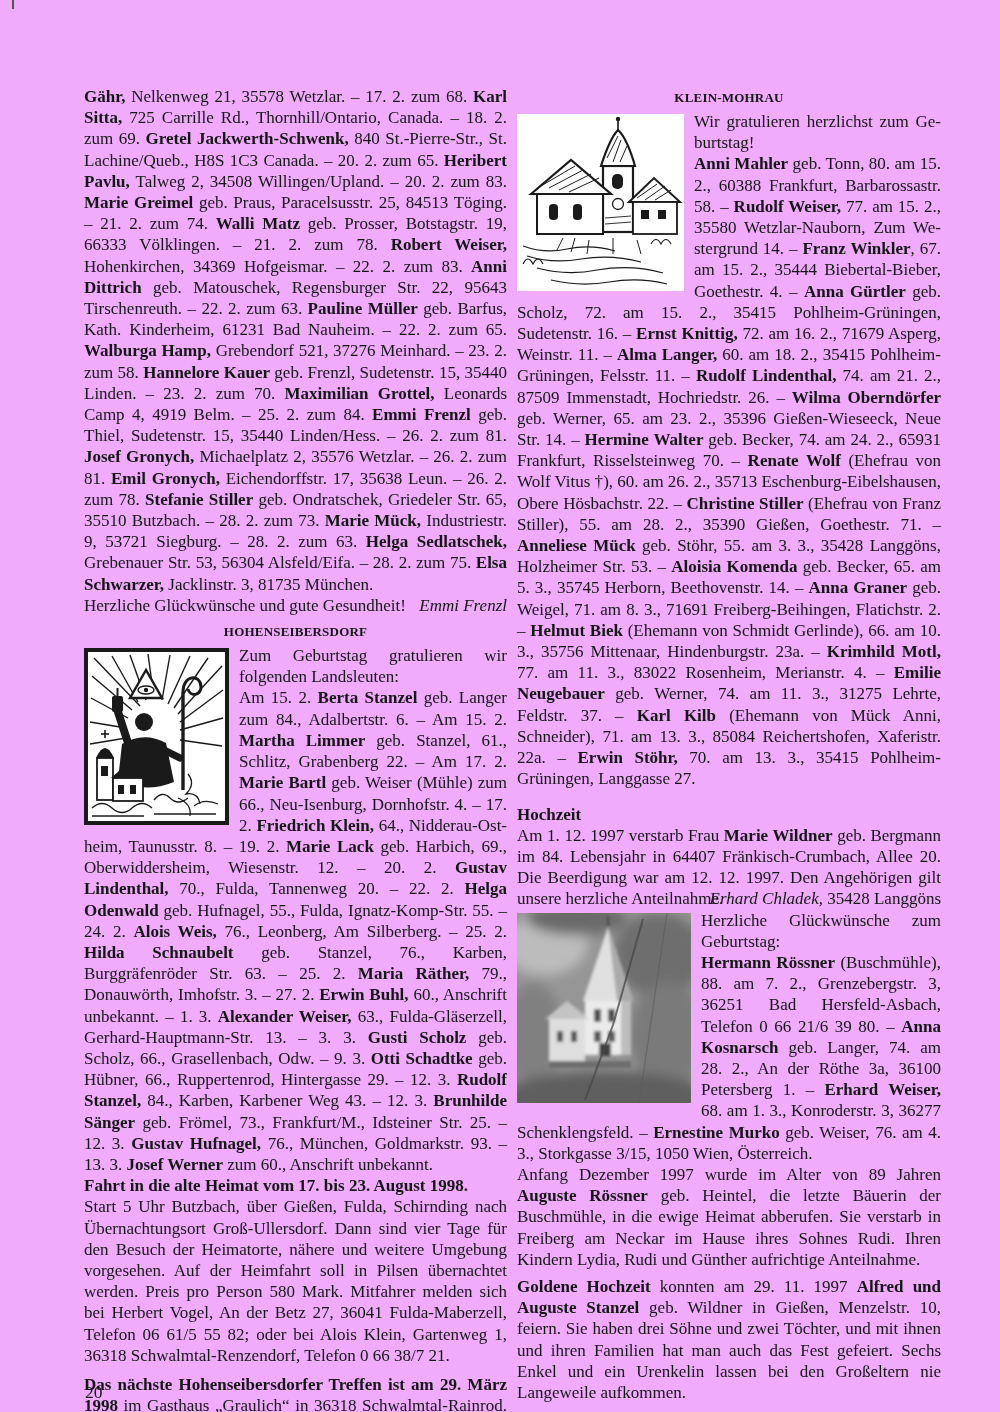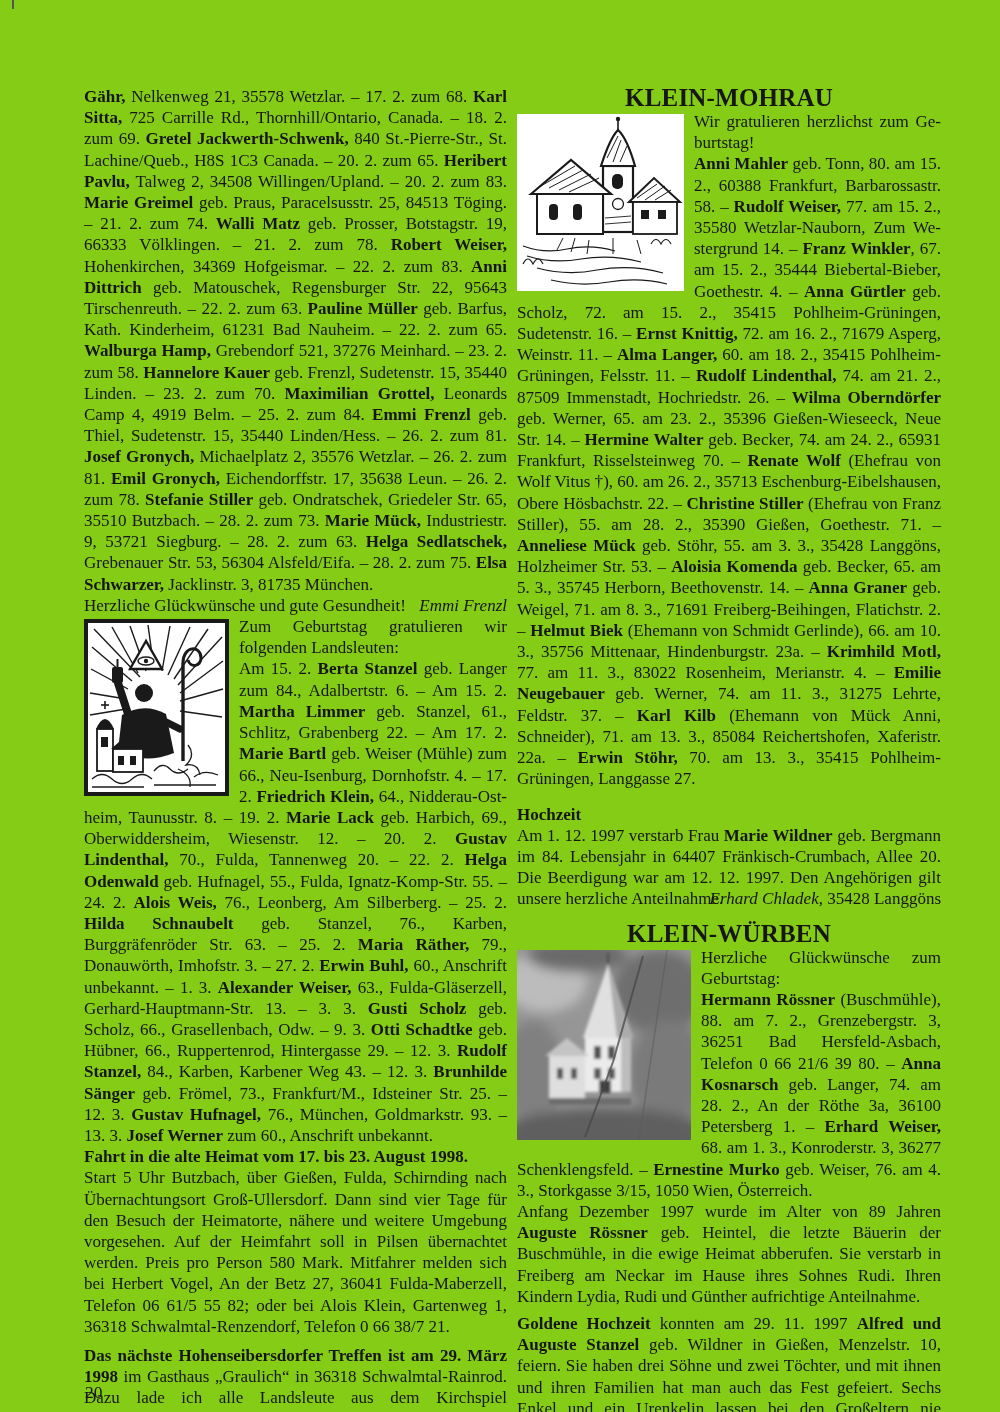--- a/index.html
+++ b/index.html
@@ -1,35 +1,35 @@
 <!DOCTYPE html>
 <html><head>
 <meta charset="utf-8">
 <style>
   * { box-sizing: border-box; }
   html, body { margin: 0; padding: 0; background: #ffffff; }
   .page {
     position: relative; width: 1000px; height: 1412px;
-    background: #84cc16; overflow: hidden;
+    background: #f0abfc; overflow: hidden;
     font-family: "Liberation Serif", "DejaVu Serif", serif;
     color: #161616;
   }
   .corner-tick { position: absolute; left: 12px; top: 0; width: 2px; height: 9px; background: #555; }
   .col {
     position: absolute; top: 86px;
     font-size: 17px; line-height: 21.2px;
     text-align: justify;
   }
   .col-left  { left: 84px;  width: 423px; }
   .col-right { left: 517px; width: 424px; }
   .para { margin: 0; }
   .b { font-weight: bold; }
   .i { font-style: italic; }
   .sec-head {
-    font-size: 25px; font-weight: bold; text-align: center;
+    font-size: 13px; font-weight: bold; text-align: center;
     margin: 4px 0 2px; line-height: 23px; letter-spacing: 0.2px;
   }
   .sec-head.first { margin-top: 0; }
   .sec-head.mt12 { margin-top: 12px; }
   .img-float { float: left; margin: 3px 10px 1px 0; }
   .img-float svg { display: block; }
   .closing-row { display: flex; justify-content: space-between; }
   .sig-line { text-align: right; margin-top: -21.2px; }
   .subhead { font-weight: bold; }
   .mt6  { margin-top: 6px; }
@@ -46,20 +46,21 @@
 
   <div class="col col-left">
 
     <p class="para"><span class="b">Gähr,</span><span> Nelkenweg 21, 35578 Wetzlar. – 17. 2. zum 68. </span><span class="b">Karl Sit­ta,</span><span> 725 Carrille Rd., Thornhill/Ontario, Canada. – 18. 2. zum 69. </span><span class="b">Gretel Jackwerth-Schwenk,</span><span> 840 St.-Pierre-Str., St. Lachine/Queb., H8S 1C3 Canada. – 20. 2. zum 65. </span><span class="b">Heribert Pa­vlu,</span><span> Talweg 2, 34508 Willingen/Upland. – 20. 2. zum 83. </span><span class="b">Marie Greimel</span><span> geb. Praus, Paracelsusstr. 25, 84513 Töging. – 21. 2. zum 74. </span><span class="b">Walli Matz</span><span> geb. Prosser, Botstagstr. 19, 66333 Völklin­gen. – 21. 2. zum 78. </span><span class="b">Robert Weiser,</span><span> Hohenkirchen, 34369 Hof­geismar. – 22. 2. zum 83. </span><span class="b">Anni Dittrich</span><span> geb. Matouschek, Re­gensburger Str. 22, 95643 Tirschenreuth. – 22. 2. zum 63. </span><span class="b">Pauli­ne Müller</span><span> geb. Barfus, Kath. Kinderheim, 61231 Bad Nauheim. – 22. 2. zum 65. </span><span class="b">Walburga Hamp,</span><span> Grebendorf 521, 37276 Mein­hard. – 23. 2. zum 58. </span><span class="b">Hannelore Kauer</span><span> geb. Frenzl, Sudetenstr. 15, 35440 Linden. – 23. 2. zum 70. </span><span class="b">Maximilian Grottel,</span><span> Leo­nards Camp 4, 4919 Belm. – 25. 2. zum 84. </span><span class="b">Emmi Frenzl</span><span> geb. Thiel, Sudetenstr. 15, 35440 Linden/Hess. – 26. 2. zum 81. </span><span class="b">Josef Gronych,</span><span> Michaelplatz 2, 35576 Wetzlar. – 26. 2. zum 81. </span><span class="b">Emil Gronych,</span><span> Eichendorffstr. 17, 35638 Leun. – 26. 2. zum 78. </span><span class="b">Ste­fanie Stiller</span><span> geb. Ondratschek, Griedeler Str. 65, 35510 Butz­bach. – 28. 2. zum 73. </span><span class="b">Marie Mück,</span><span> Industriestr. 9, 53721 Sieg­burg. – 28. 2. zum 63. </span><span class="b">Helga Sedlatschek,</span><span> Grebenauer Str. 53, 56304 Alsfeld/Eifa. – 28. 2. zum 75. </span><span class="b">Elsa Schwarzer,</span><span> Jacklinstr. 3, 81735 München.</span></p>
 
     <div class="closing-row">
       <span>Herzliche Glückwünsche und gute Gesundheit!</span>
       <span class="i">Emmi Frenzl</span>
     </div>
 
+    <h2 class="sec-head">HOHENSEIBERSDORF</h2>
 
     <div class="flow">
       <span class="img-float">
         <svg width="145" height="177" viewBox="0 0 145 177">
           <rect x="2" y="2" width="141" height="173" fill="#ffffff" stroke="#1a1a1a" stroke-width="4"></rect>
           <g stroke="#1a1a1a" stroke-width="1.4">
             <line x1="56" y1="58" x2="10" y2="10"></line>
               <line x1="54" y1="54" x2="28" y2="8"></line>
             <line x1="62" y1="52" x2="46" y2="7"></line>
               <line x1="70" y1="50" x2="64" y2="6"></line>
@@ -168,21 +169,20 @@
           </g>
         </svg>
       </span>
       <p class="para"><span>Wir gratulieren herzlichst zum Ge­burtstag!</span><br><span class="b">Anni Mahler</span><span> geb. Tonn, 80. am 15. 2., 60388 Frankfurt, Barbarossastr. 58. – </span><span class="b">Rudolf Weiser,</span><span> 77. am 15. 2., 35580 Wetzlar-Nauborn, Zum We­stergrund 14. – </span><span class="b">Franz Winkler</span><span>, 67. am 15. 2., 35444 Biebertal-Bieber, Goethestr. 4. – </span><span class="b">Anna Gürtler</span><span> geb. Scholz, 72. am 15. 2., 35415 Pohlheim-Grüningen, Sudetenstr. 16. – </span><span class="b">Ernst Knittig,</span><span> 72. am 16. 2., 71679 Asperg, Weinstr. 11. – </span><span class="b">Alma Langer,</span><span> 60. am 18. 2., 35415 Pohlheim-Grüningen, Fels­str. 11. – </span><span class="b">Rudolf Lindenthal,</span><span> 74. am 21. 2., 87509 Immenstadt, Hochriedstr. 26. – </span><span class="b">Wilma Oberndörfer</span><span> geb. Werner, 65. am 23. 2., 35396 Gießen-Wieseeck, Neue Str. 14. – </span><span class="b">Hermine Walter</span><span> geb. Becker, 74. am 24. 2., 65931 Frankfurt, Risselsteinweg 70. – </span><span class="b">Renate Wolf</span><span> (Ehefrau von Wolf Vitus †), 60. am 26. 2., 35713 Eschenburg-Eibelshausen, Obere Hösbachstr. 22. – </span><span class="b">Christine Stiller</span><span> (Ehefrau von Franz Stiller), 55. am 28. 2., 35390 Gießen, Goethestr. 71. – </span><span class="b">Anneliese Mück</span><span> geb. Stöhr, 55. am 3. 3., 35428 Langgöns, Holzheimer Str. 53. – </span><span class="b">Aloisia Komenda</span><span> geb. Becker, 65. am 5. 3., 35745 Herborn, Beethovenstr. 14. – </span><span class="b">Anna Graner</span><span> geb. Weigel, 71. am 8. 3., 71691 Freiberg-Beihingen, Flatichstr. 2. – </span><span class="b">Helmut Biek</span><span> (Ehemann von Schmidt Gerlinde), 66. am 10. 3., 35756 Mittenaar, Hindenburgstr. 23a. – </span><span class="b">Krimhild Motl,</span><span> 77. am 11. 3., 83022 Rosenheim, Merianstr. 4. – </span><span class="b">Emilie Neugebau­er</span><span> geb. Werner, 74. am 11. 3., 31275 Lehrte, Feldstr. 37. – </span><span class="b">Karl Kilb</span><span> (Ehemann von Mück Anni, Schneider), 71. am 13. 3., 85084 Reichertshofen, Xaferistr. 22a. – </span><span class="b">Erwin Stöhr,</span><span> 70. am 13. 3., 35415 Pohlheim-Grüningen, Langgasse 27.</span></p>
     </div>
 
     <p class="para subhead mt14">Hochzeit</p>
     <p class="para"><span>Am 1. 12. 1997 verstarb Frau </span><span class="b">Marie Wildner</span><span> geb. Bergmann im 84. Lebensjahr in 64407 Fränkisch-Crumbach, Allee 20. Die Be­erdigung war am 12. 12. 1997. Den Angehörigen gilt unsere herzliche Anteilnahme.</span></p>
     <div class="sig-line"><span class="i">Erhard Chladek</span><span>, 35428 Langgöns</span></div>
 
-    <h2 class="sec-head mt12">KLEIN-WÜRBEN</h2>
 
     <div class="flow">
       <span class="img-float">
         <svg width="174" height="190" viewBox="0 0 174 190">
           <defs>
             <filter id="pb1" x="-40%" y="-40%" width="180%" height="180%">
                 <feGaussianBlur stdDeviation="6"></feGaussianBlur>
               </filter>
             <filter id="pb2" x="-40%" y="-40%" width="180%" height="180%">
                 <feGaussianBlur stdDeviation="1.6"></feGaussianBlur>

